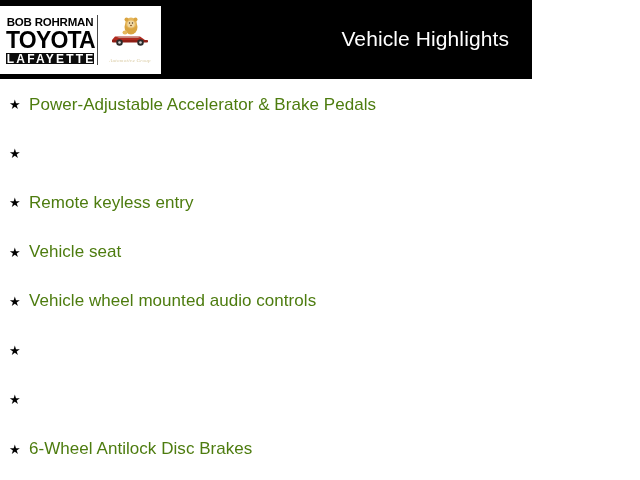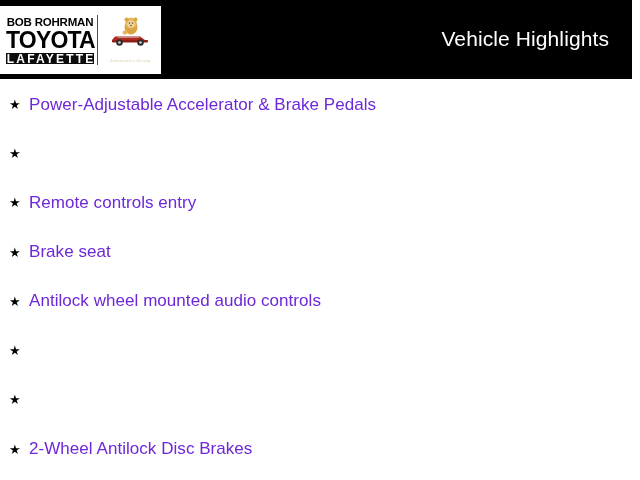--- a/index.html
+++ b/index.html
@@ -14,21 +14,21 @@
     font-family: "Liberation Sans", sans-serif;
     overflow: hidden;
     position: relative;
   }
 
   
   .header {
     position: absolute;
     left: 0;
     top: 0;
-    width: 632px;
+    width: 532px;
     height: 79px;
     background: #000000;
     box-sizing: border-box;
   }
 
   
   .logo-card {
     position: absolute;
     left: 0px;
     top: 6px;
@@ -185,21 +185,21 @@
     transform: translateY(-50%);
     font-family: "DejaVu Sans", sans-serif;
     font-size: 13px;
     line-height: 13px;
     color: #000000;
   }
   .hl-label {
     font-family: "Liberation Sans", sans-serif;
     font-size: 17px;
     line-height: 19px;
-    color: #6d28d9;
+    color: #4d7c0f;
     letter-spacing: 0.05px;
     white-space: nowrap;
   }
 </style>
 </head>
 <body>
 
 <div class="header">
 
   <div class="logo-card">
@@ -255,39 +255,39 @@
     <span class="hl-bullet">★</span>
     <span class="hl-label">Power-Adjustable Accelerator &amp; Brake Pedals</span>
   </li>
 
   <li class="hl-item">
     <span class="hl-bullet">★</span>
   </li>
 
   <li class="hl-item">
     <span class="hl-bullet">★</span>
-    <span class="hl-label">Remote controls entry</span>
-  </li>
-
-  <li class="hl-item">
-    <span class="hl-bullet">★</span>
-    <span class="hl-label">Brake seat</span>
-  </li>
-
-  <li class="hl-item">
-    <span class="hl-bullet">★</span>
-    <span class="hl-label">Antilock wheel mounted audio controls</span>
-  </li>
-
-  <li class="hl-item">
-    <span class="hl-bullet">★</span>
-  </li>
-
-  <li class="hl-item">
-    <span class="hl-bullet">★</span>
-  </li>
-
-  <li class="hl-item">
-    <span class="hl-bullet">★</span>
-    <span class="hl-label">2-Wheel Antilock Disc Brakes</span>
+    <span class="hl-label">Remote keyless entry</span>
+  </li>
+
+  <li class="hl-item">
+    <span class="hl-bullet">★</span>
+    <span class="hl-label">Vehicle seat</span>
+  </li>
+
+  <li class="hl-item">
+    <span class="hl-bullet">★</span>
+    <span class="hl-label">Vehicle wheel mounted audio controls</span>
+  </li>
+
+  <li class="hl-item">
+    <span class="hl-bullet">★</span>
+  </li>
+
+  <li class="hl-item">
+    <span class="hl-bullet">★</span>
+  </li>
+
+  <li class="hl-item">
+    <span class="hl-bullet">★</span>
+    <span class="hl-label">6-Wheel Antilock Disc Brakes</span>
   </li>
 
 </ul>
 
 </body></html>

